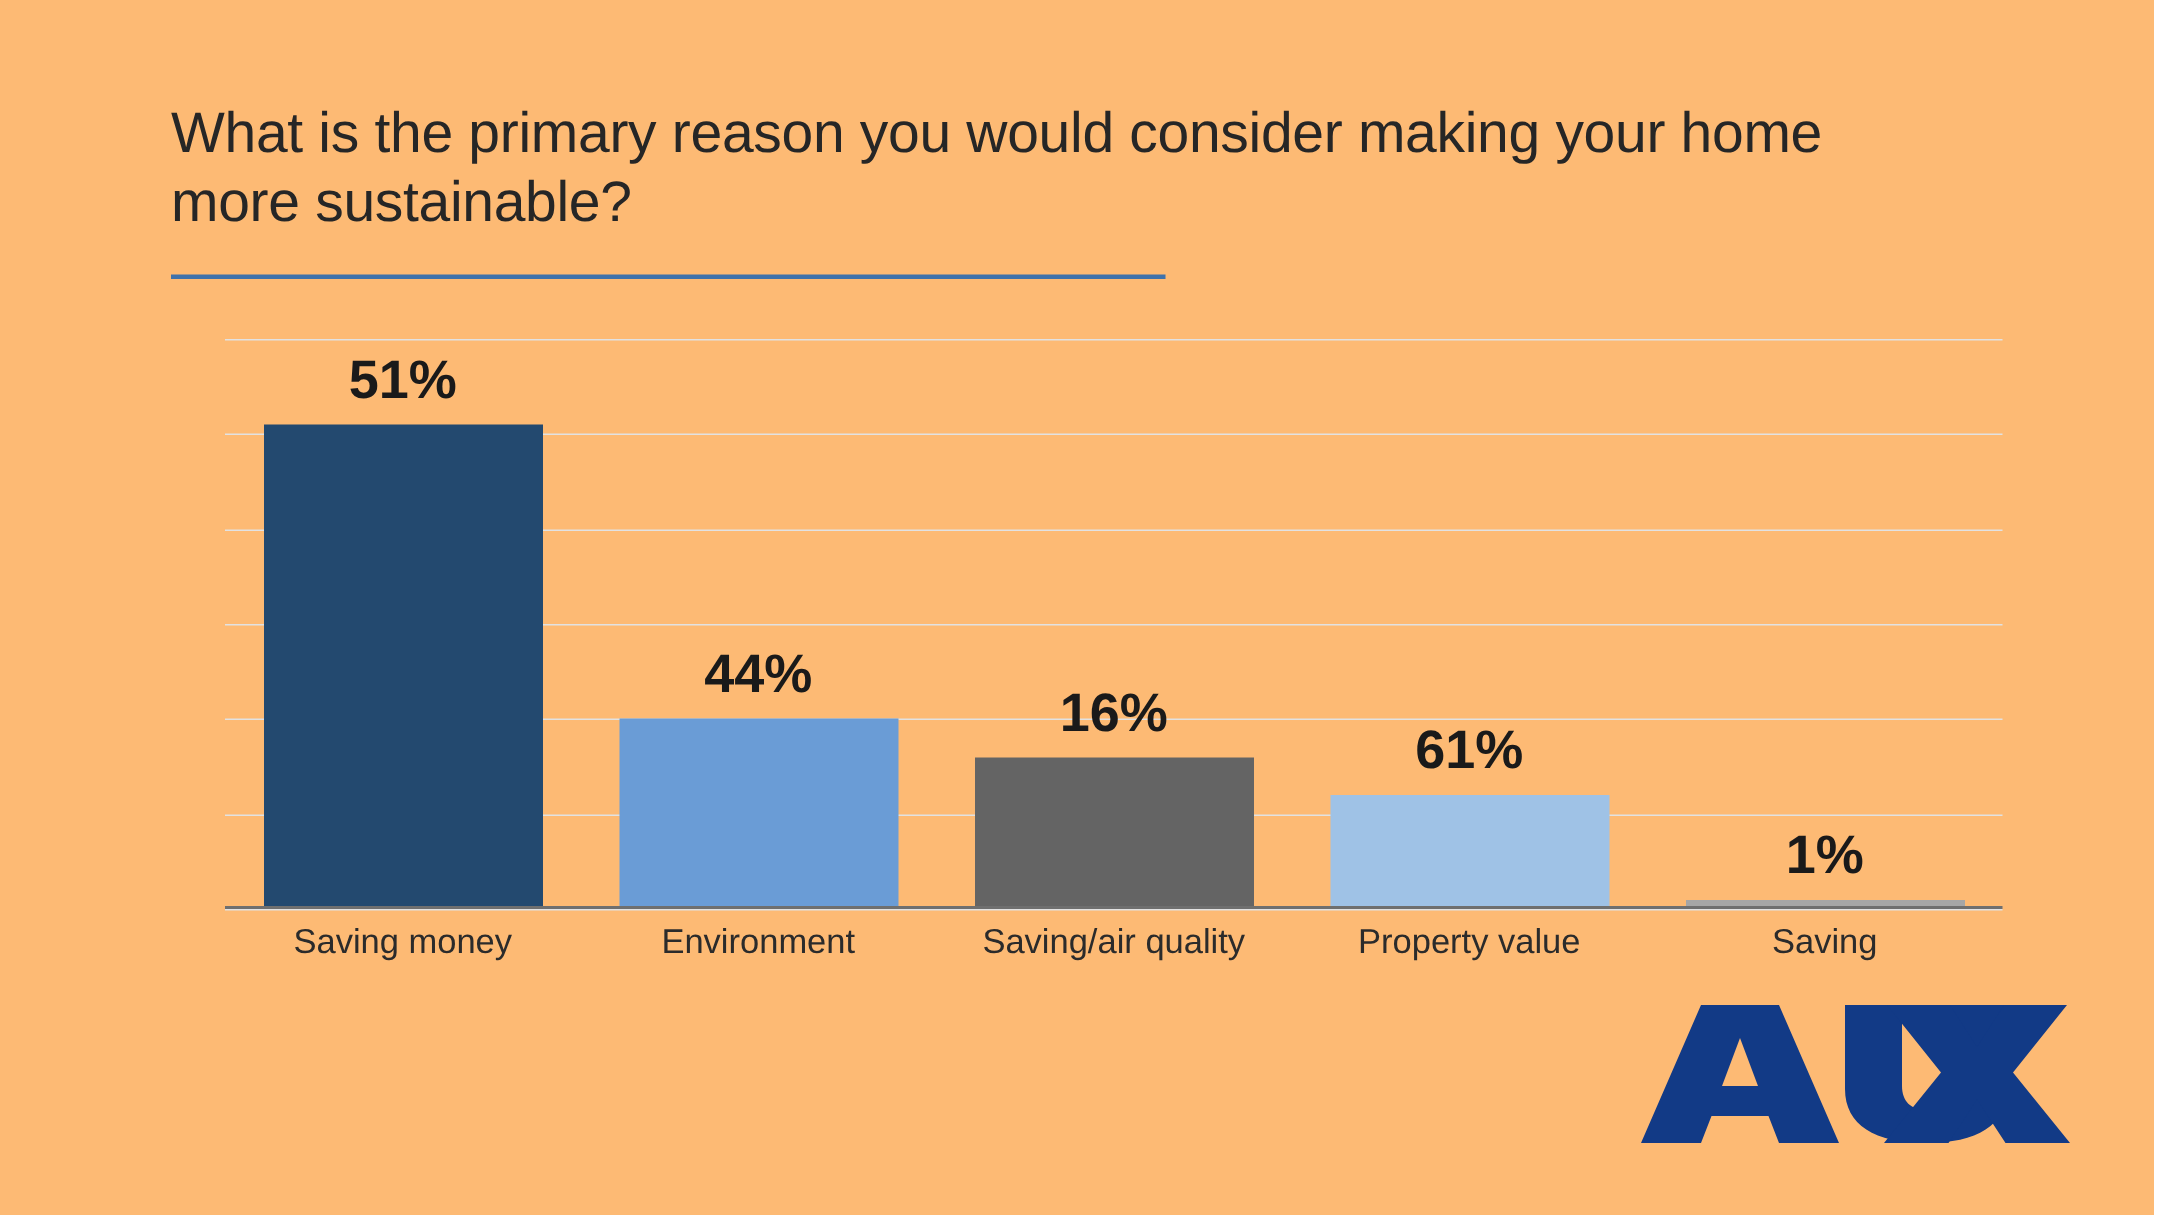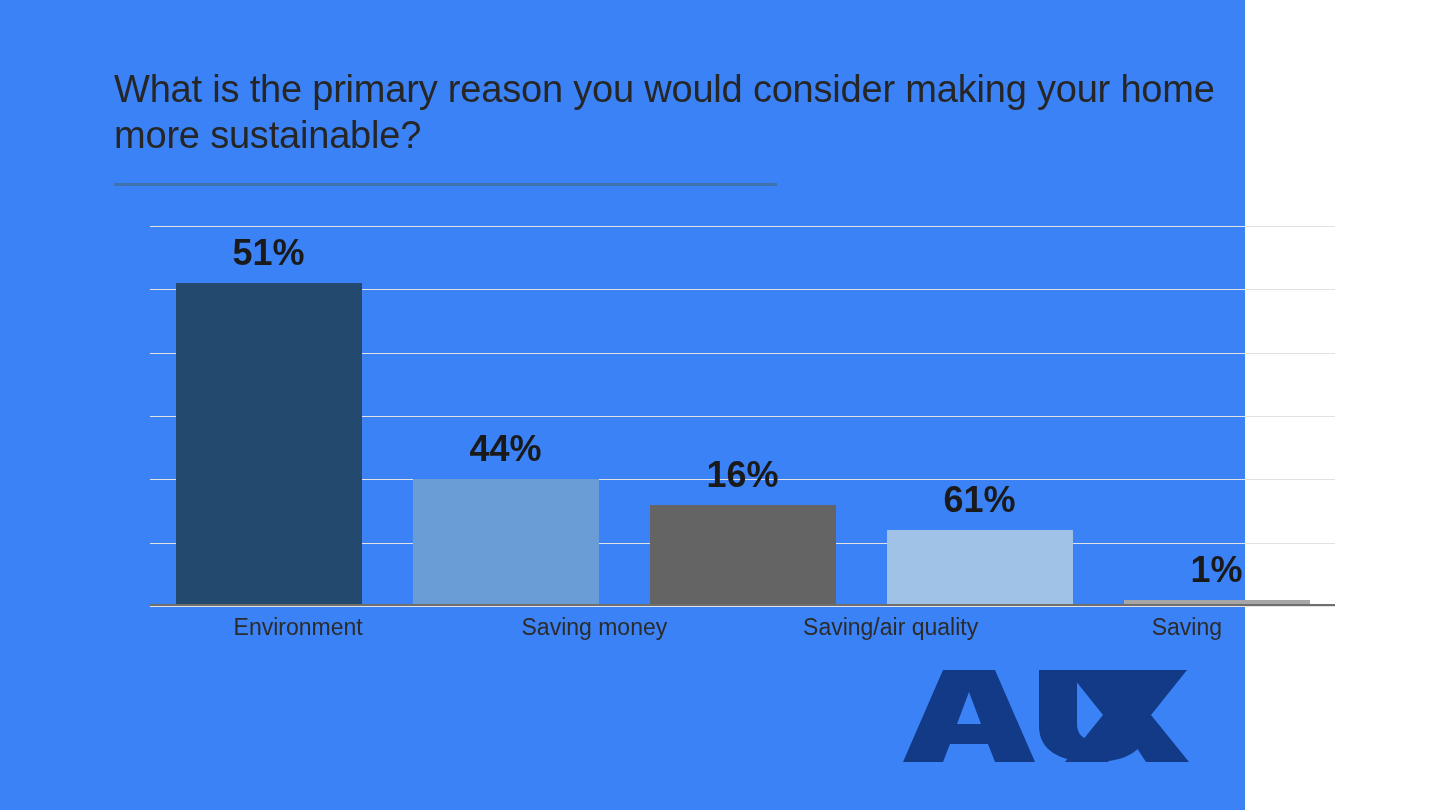--- a/index.html
+++ b/index.html
@@ -9,23 +9,23 @@
   }
   body {
     width: 1440px;
     height: 810px;
     overflow: hidden;
     font-family: "Liberation Sans", sans-serif;
     -webkit-font-smoothing: antialiased;
   }
   .slide {
     position: relative;
-    width: 1245px;
+    width: 1436px;
     height: 810px;
-    background: #3b82f6;
+    background: #fdba74;
   }
 
   
   .title-block {
     position: absolute;
     left: 114px;
     top: 66px;
     width: 1200px;
   }
   .slide-title {
@@ -178,23 +178,24 @@
         </div>
         <div class="bar-slot">
           <div class="bar" style="height: 6.33333px; background: rgb(166, 166, 166);"></div>
           <div class="bar-label" style="bottom: 18.3333px;">1%</div>
         </div>
       </div>
     <div class="axis-line"></div>
   </div>
 
   <div class="categories">
+      <div class="cat-slot"><span class="cat-label">Saving money</span></div>
       <div class="cat-slot"><span class="cat-label">Environment</span></div>
-      <div class="cat-slot"><span class="cat-label">Saving money</span></div>
       <div class="cat-slot"><span class="cat-label">Saving/air quality</span></div>
+      <div class="cat-slot"><span class="cat-label">Property value</span></div>
       <div class="cat-slot"><span class="cat-label">Saving</span></div>
     </div>
 
   <div class="logo">
     <svg width="286" height="92" viewBox="0 0 286 92" aria-hidden="true">
       <g id="logo-shape" fill="#123a86">
         <path d="M40 0 H92 L132 92 H92 L85 74 H47 L40 92 H0 Z M66 22 L54 54 H78 Z"></path>
         <path d="M136 0 H174 V54 C174 64 180 70 190 70 C200 70 206 64 206 54 V0 H244 V56 C244 80 224 92 190 92 C156 92 136 80 136 56 Z"></path>
         <path d="M246 0 H288 L306 28 L324 0 H366 L330 45 L368 92 H325 L306 63 L287 92 H244 L282 45 Z" transform="translate(-82,0)"></path>
       </g>

